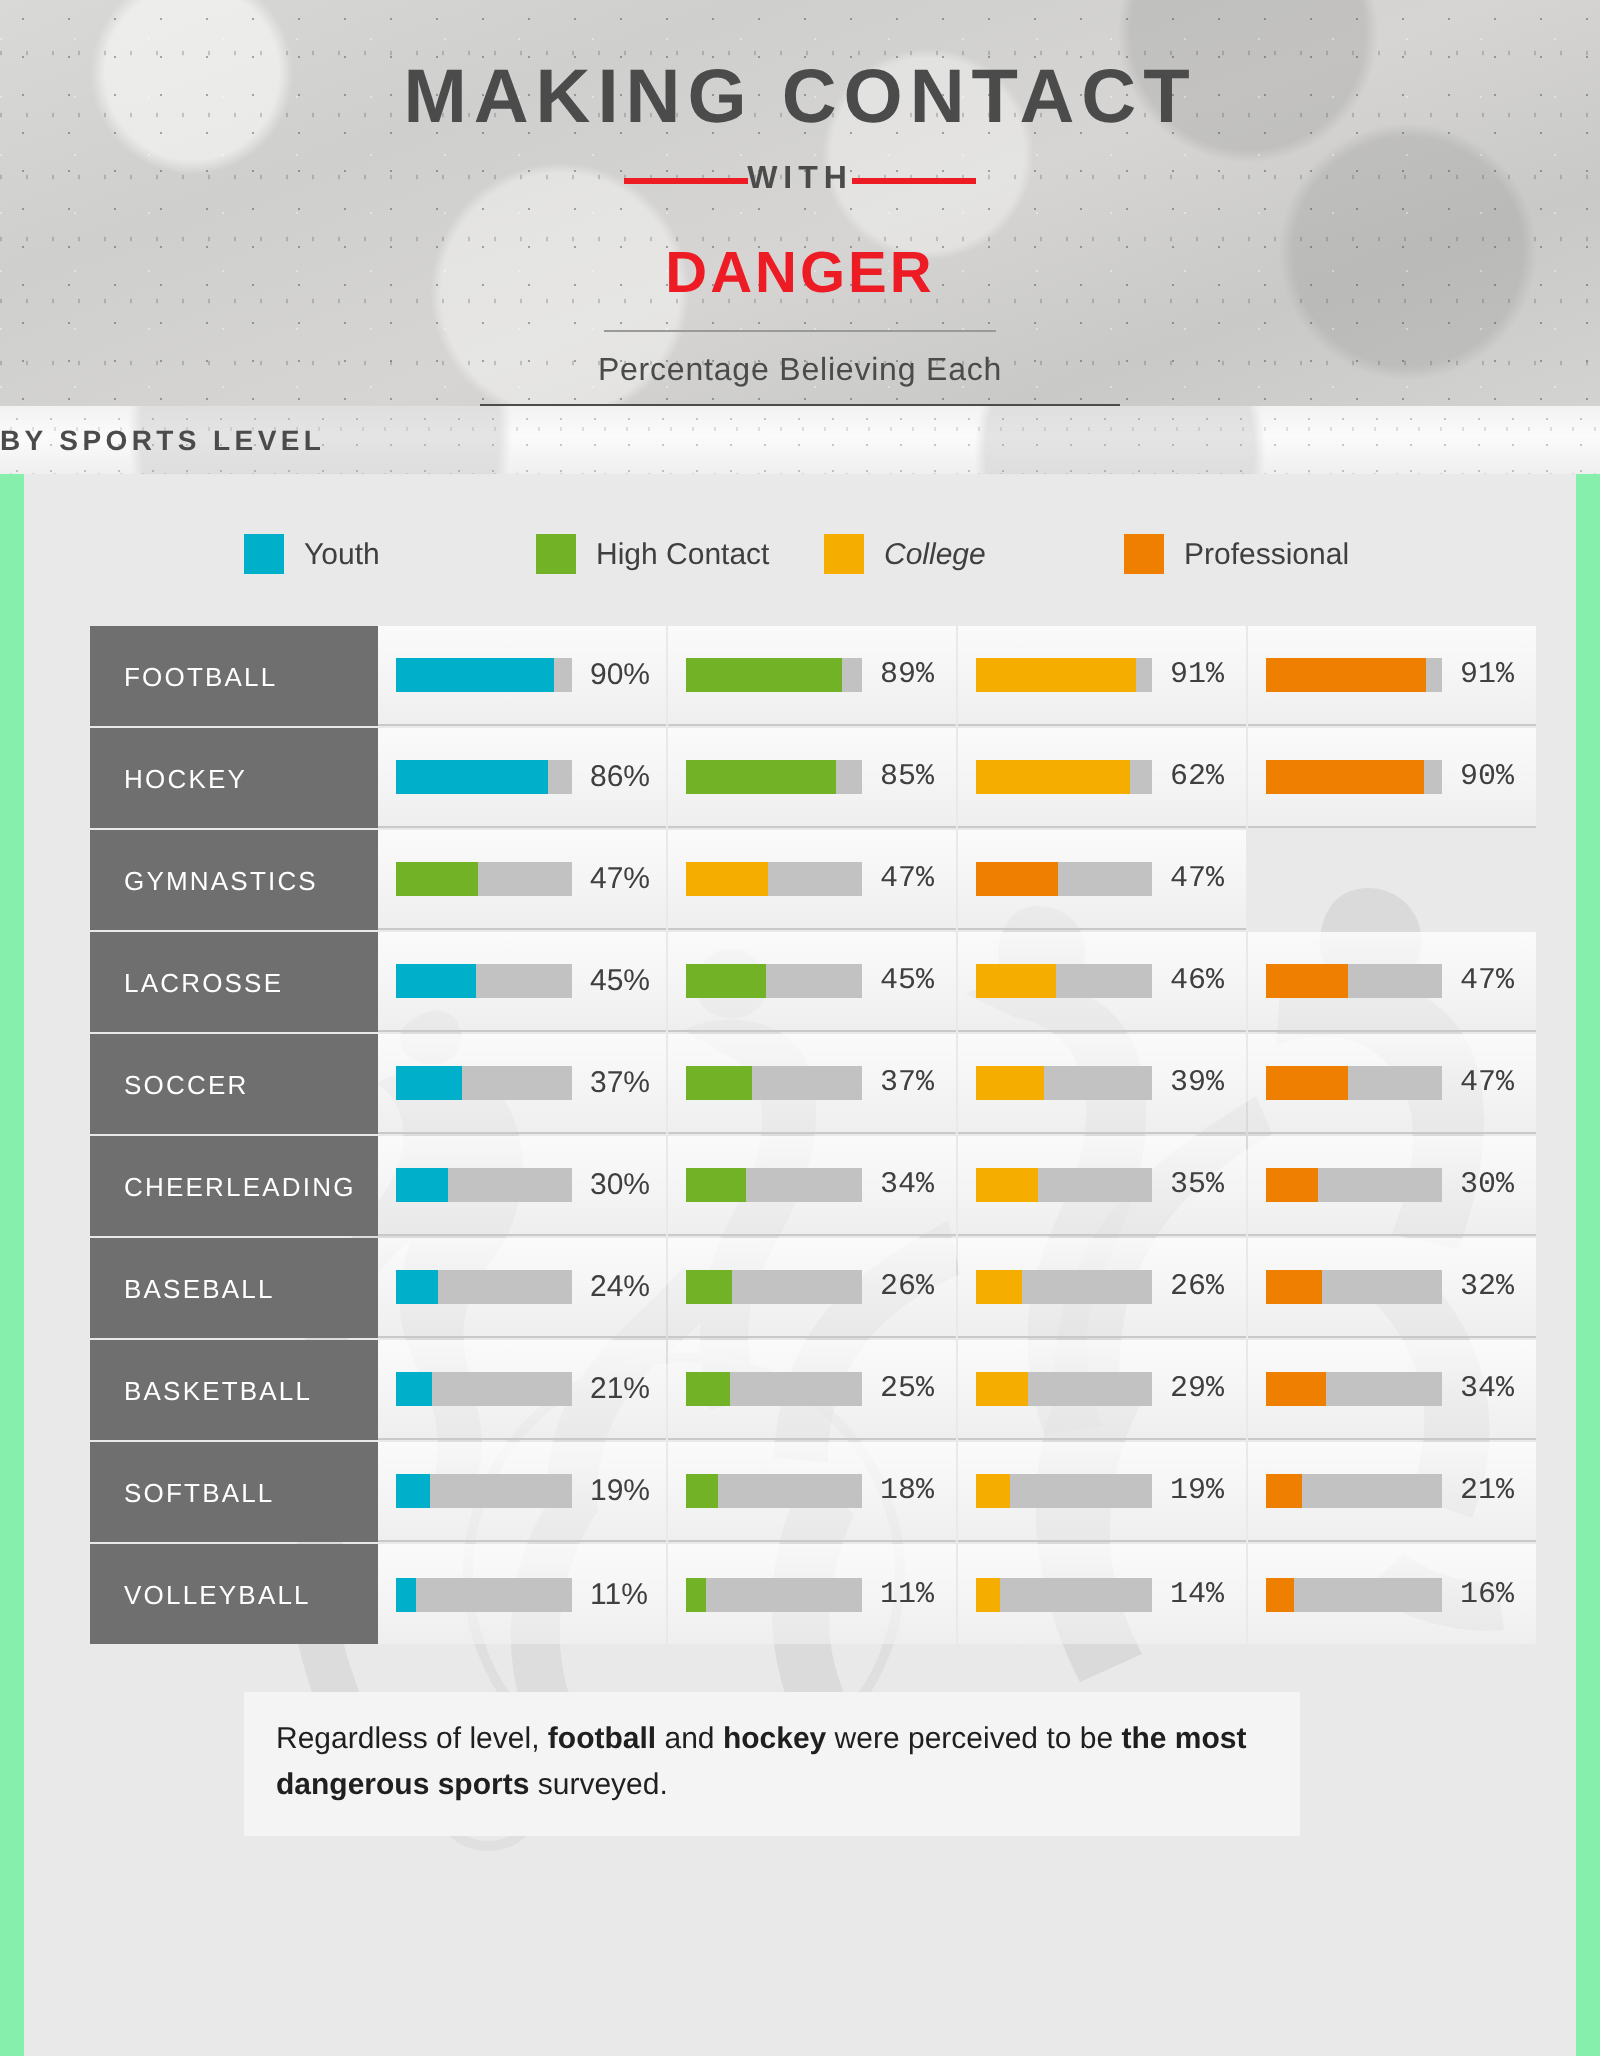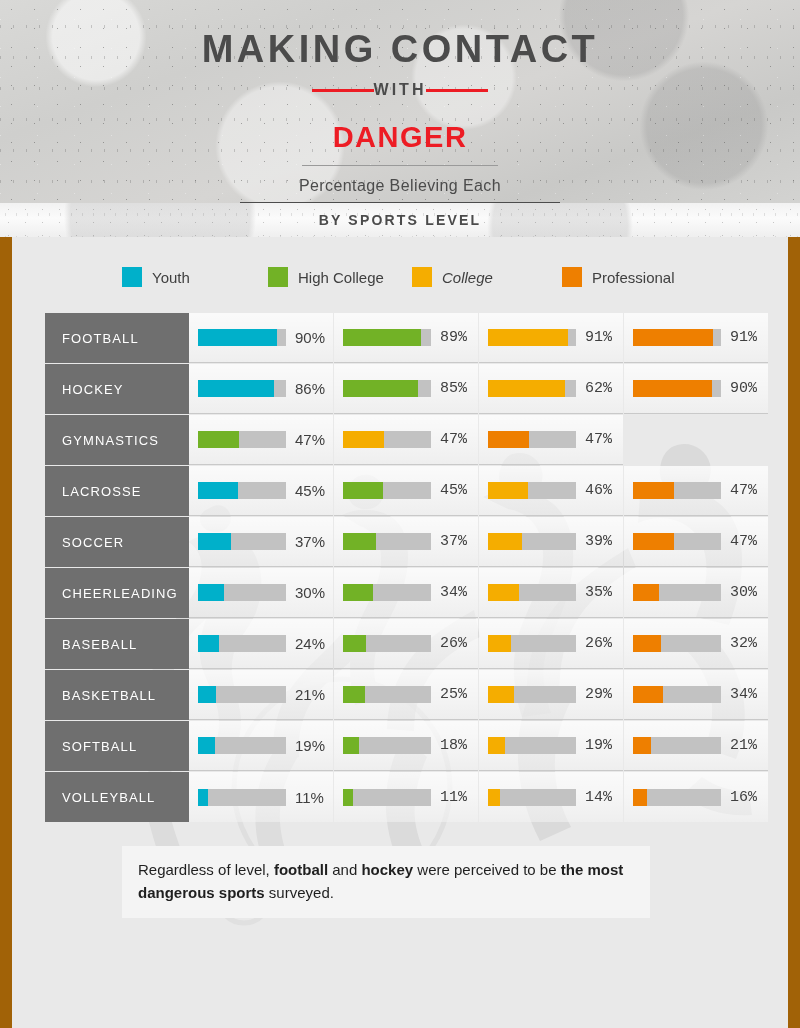--- a/index.html
+++ b/index.html
@@ -9,21 +9,21 @@
     height: 1028px;
     font-family: "Liberation Sans", sans-serif;
     background: #eaeaea;
     overflow: hidden;
   }
 
   .poster {
     position: relative;
     width: 800px;
     height: 1028px;
-    background: #a16207;
+    background: #86efac;
   }
 
   
   .header {
     position: relative;
     height: 203px;
     background:
       radial-gradient(circle at 12% 18%, rgba(255,255,255,.55) 0 6%, rgba(0,0,0,0) 7%),
       radial-gradient(circle at 78% 8%, rgba(150,150,150,.30) 0 9%, rgba(0,0,0,0) 10%),
       radial-gradient(circle at 35% 72%, rgba(255,255,255,.40) 0 11%, rgba(0,0,0,0) 12%),
@@ -113,21 +113,21 @@
   
   .level-banner {
     position: relative;
     height: 34px;
     background:
       radial-gradient(circle at 20% 40%, rgba(200,200,200,.45) 0 14%, rgba(0,0,0,0) 15%),
       radial-gradient(circle at 70% 65%, rgba(195,195,195,.40) 0 12%, rgba(0,0,0,0) 13%),
       linear-gradient(180deg, #f2f2f2 0%, #fbfbfb 45%, #efefef 100%);
     display: flex;
     align-items: center;
-    justify-content: center;
+    justify-content: flex-start;
     overflow: hidden;
   }
   .level-banner::after {
     content: "";
     position: absolute; inset: 0;
     background-image:
       radial-gradient(rgba(90,90,90,.45) 0.55px, transparent 0.65px),
       radial-gradient(rgba(120,120,120,.3) 0.5px, transparent 0.6px);
     background-size: 17px 13px, 11px 23px;
     opacity: .7;
@@ -316,21 +316,21 @@
       </g>
     </svg>
 
     <div class="legend">
       <div class="legend-item">
         <span class="legend-swatch" style="background:#00b0ca"></span>
         <span class="legend-label">Youth</span>
       </div>
       <div class="legend-item">
         <span class="legend-swatch" style="background:#72b226"></span>
-        <span class="legend-label">High College</span>
+        <span class="legend-label">High Contact</span>
       </div>
       <div class="legend-item">
         <span class="legend-swatch" style="background:#f5ad00"></span>
         <span class="legend-label">College</span>
       </div>
       <div class="legend-item">
         <span class="legend-swatch" style="background:#ee7f00"></span>
         <span class="legend-label">Professional</span>
       </div>
     </div>

